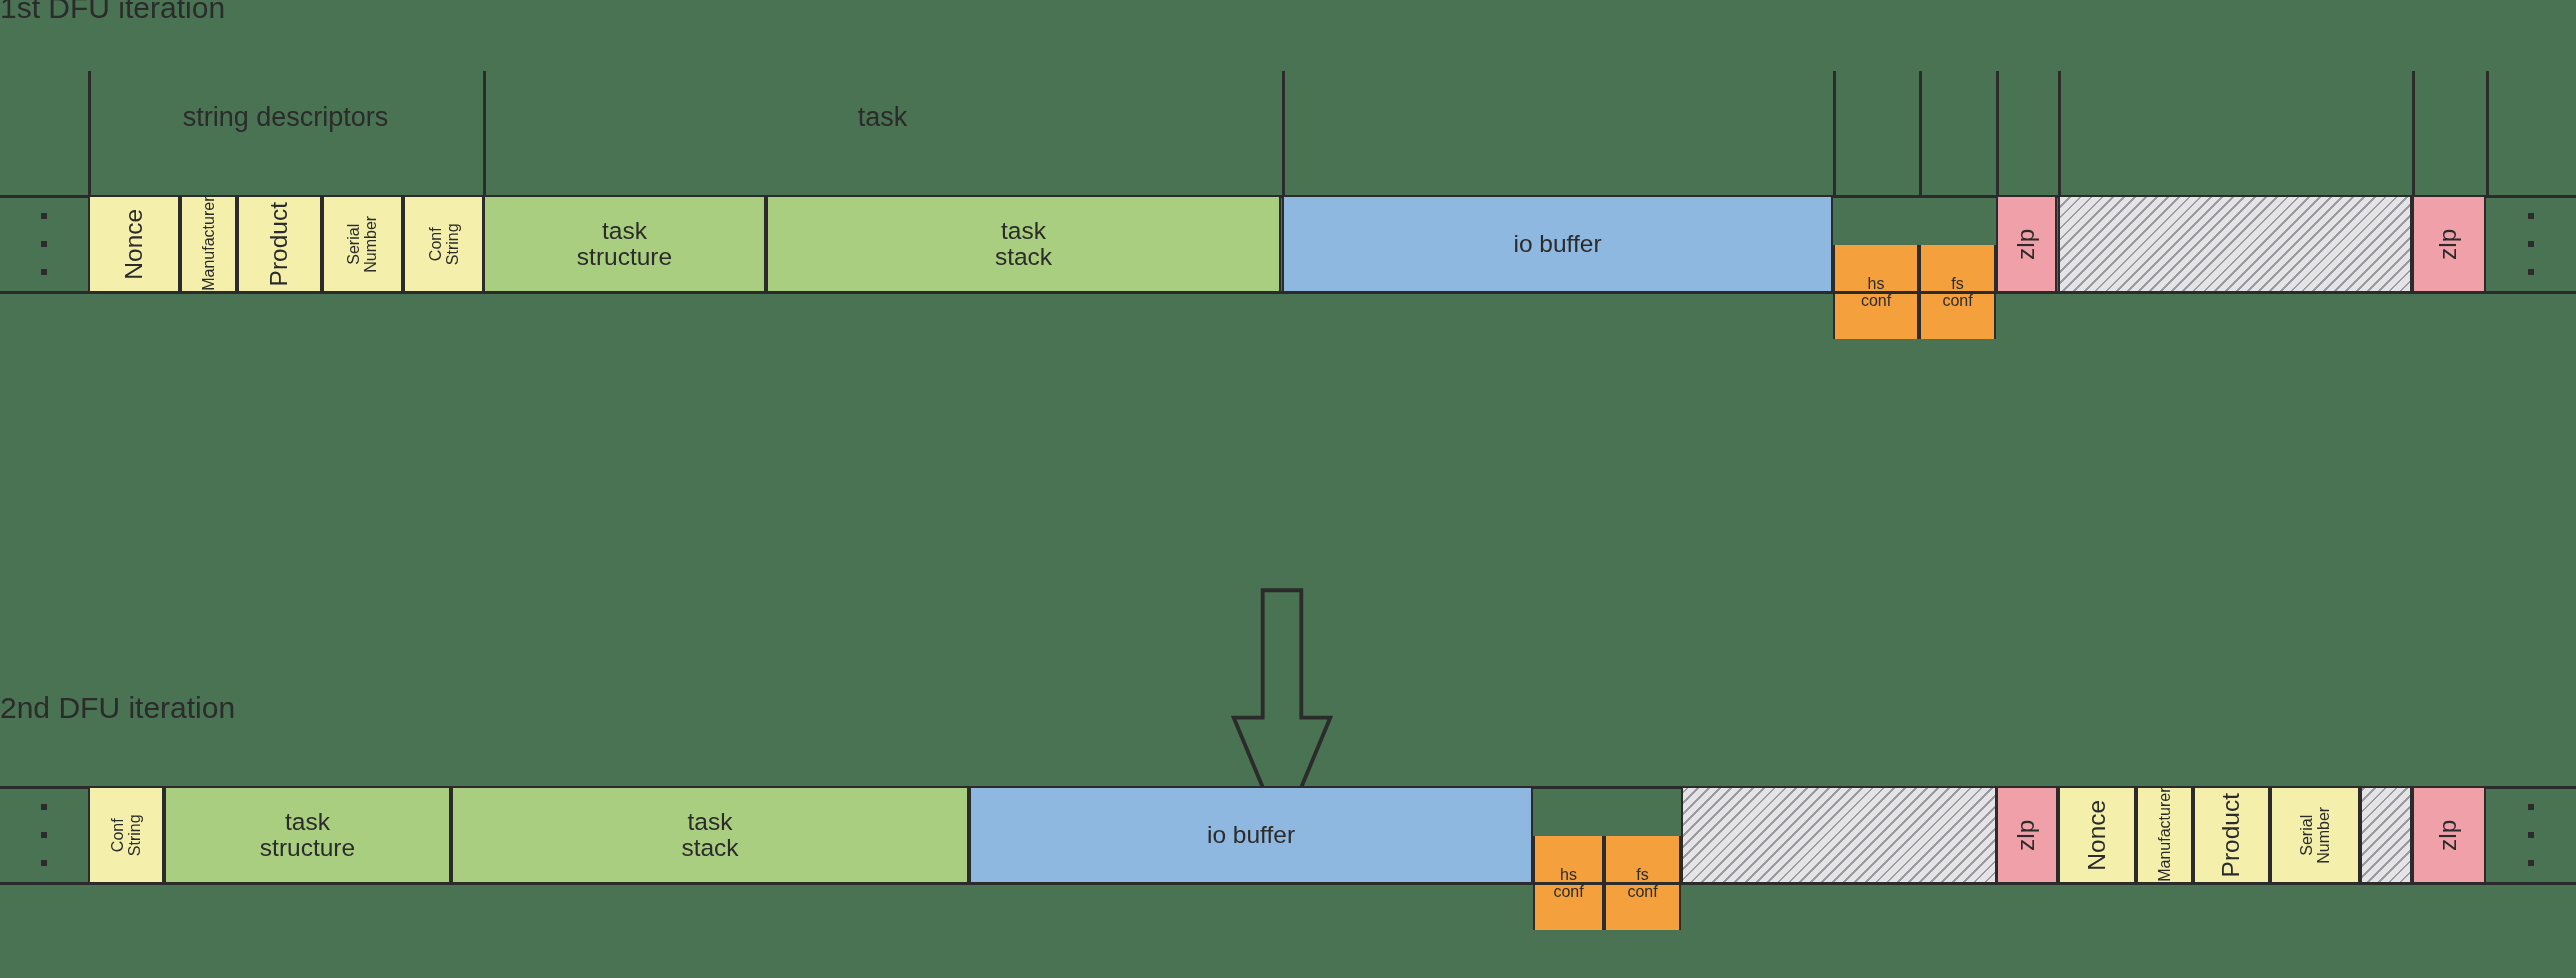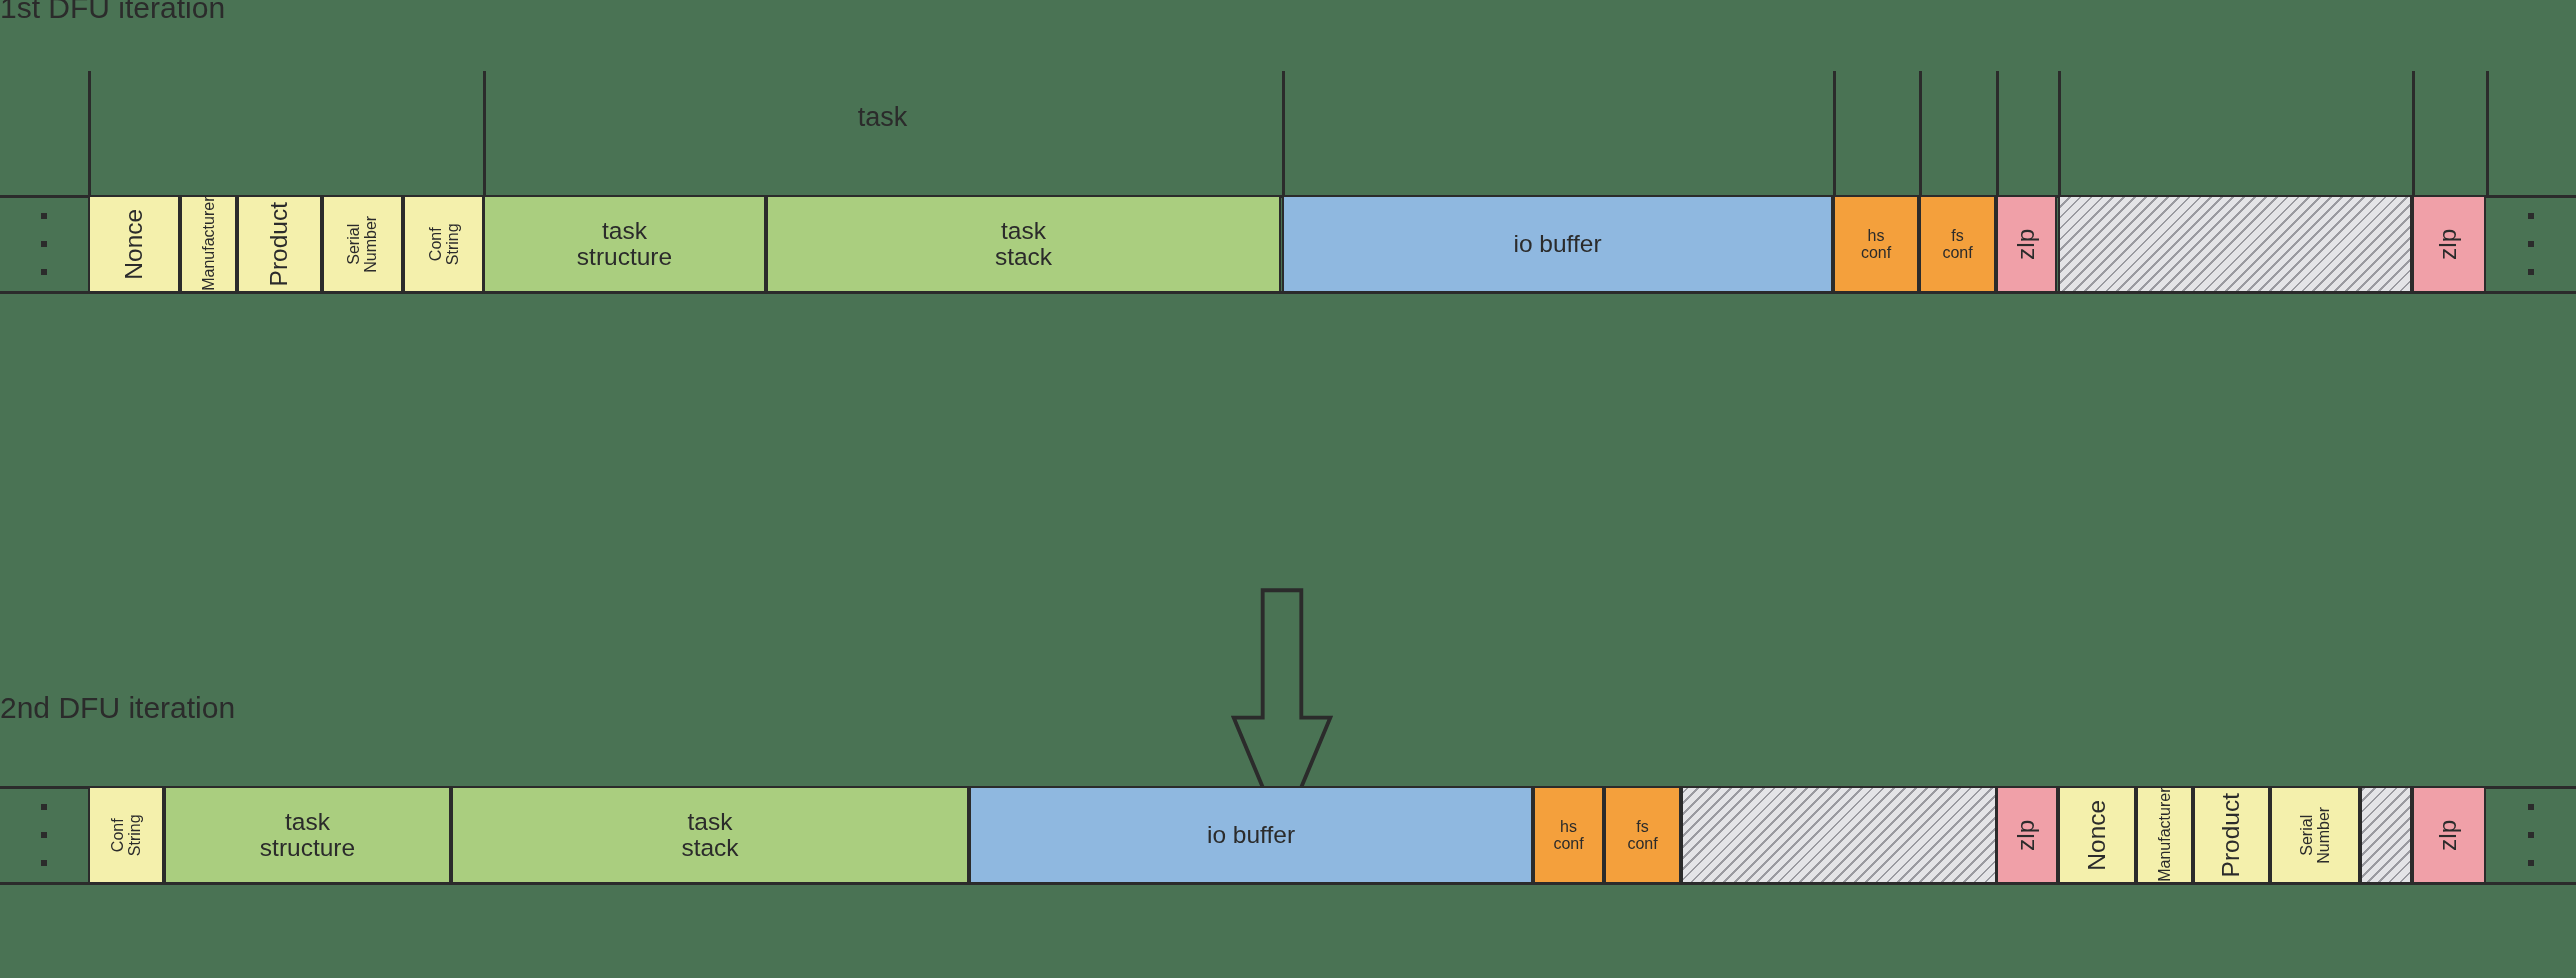--- a/index.html
+++ b/index.html
@@ -82,21 +82,21 @@
   .cell .lbl.rot2{
     transform:rotate(-90deg);
     white-space:pre-line;
     font-size:16px;
   }
 
   
   .f-yellow{background:#f4f0ac;}
   .f-green{background:#aace7f;}
   .f-blue{background:#8fb8e0;}
-  .f-orange{background:#f4a03c;}
+  .f-orange{background:#f4a03c;margin-top:48px;}
   .f-pink{background:#f0a0a8;}
   .f-bg{background:transparent;}
   .f-hatch{
     background-color:#e4e4e7;
     background-image:repeating-linear-gradient(
       -45deg,
       #e4e4e7 0px, #e4e4e7 5.8px,
       #9a9aa0 5.8px, #9a9aa0 7.7px);
   }
 
@@ -132,20 +132,21 @@
 <div class="bracket-row" id="brackets-1">
     <div class="tick" style="left: 88px;"></div>
     <div class="tick" style="left: 483px;"></div>
     <div class="tick" style="left: 1282px;"></div>
     <div class="tick" style="left: 1833px;"></div>
     <div class="tick" style="left: 1919px;"></div>
     <div class="tick" style="left: 1996px;"></div>
     <div class="tick" style="left: 2058px;"></div>
     <div class="tick" style="left: 2412px;"></div>
     <div class="tick" style="left: 2486px;"></div>
+    <div class="bracket-label" style="left: 88px; width: 395px;">string descriptors</div>
     <div class="bracket-label" style="left: 483px; width: 799px;">task</div>
   </div>
 <div class="baseline"></div>
 <div class="bar" id="bar-1">
     <div class="cell f-bg noborder" style="left: 0px; width: 88px;"></div>
     <div class="cell f-yellow" style="left: 88px; width: 92px;">
       <span class="lbl rot">Nonce</span>
     </div>
     <div class="cell f-yellow" style="left: 180px; width: 57px;">
       <span class="lbl rot2">Manufacturer</span>

